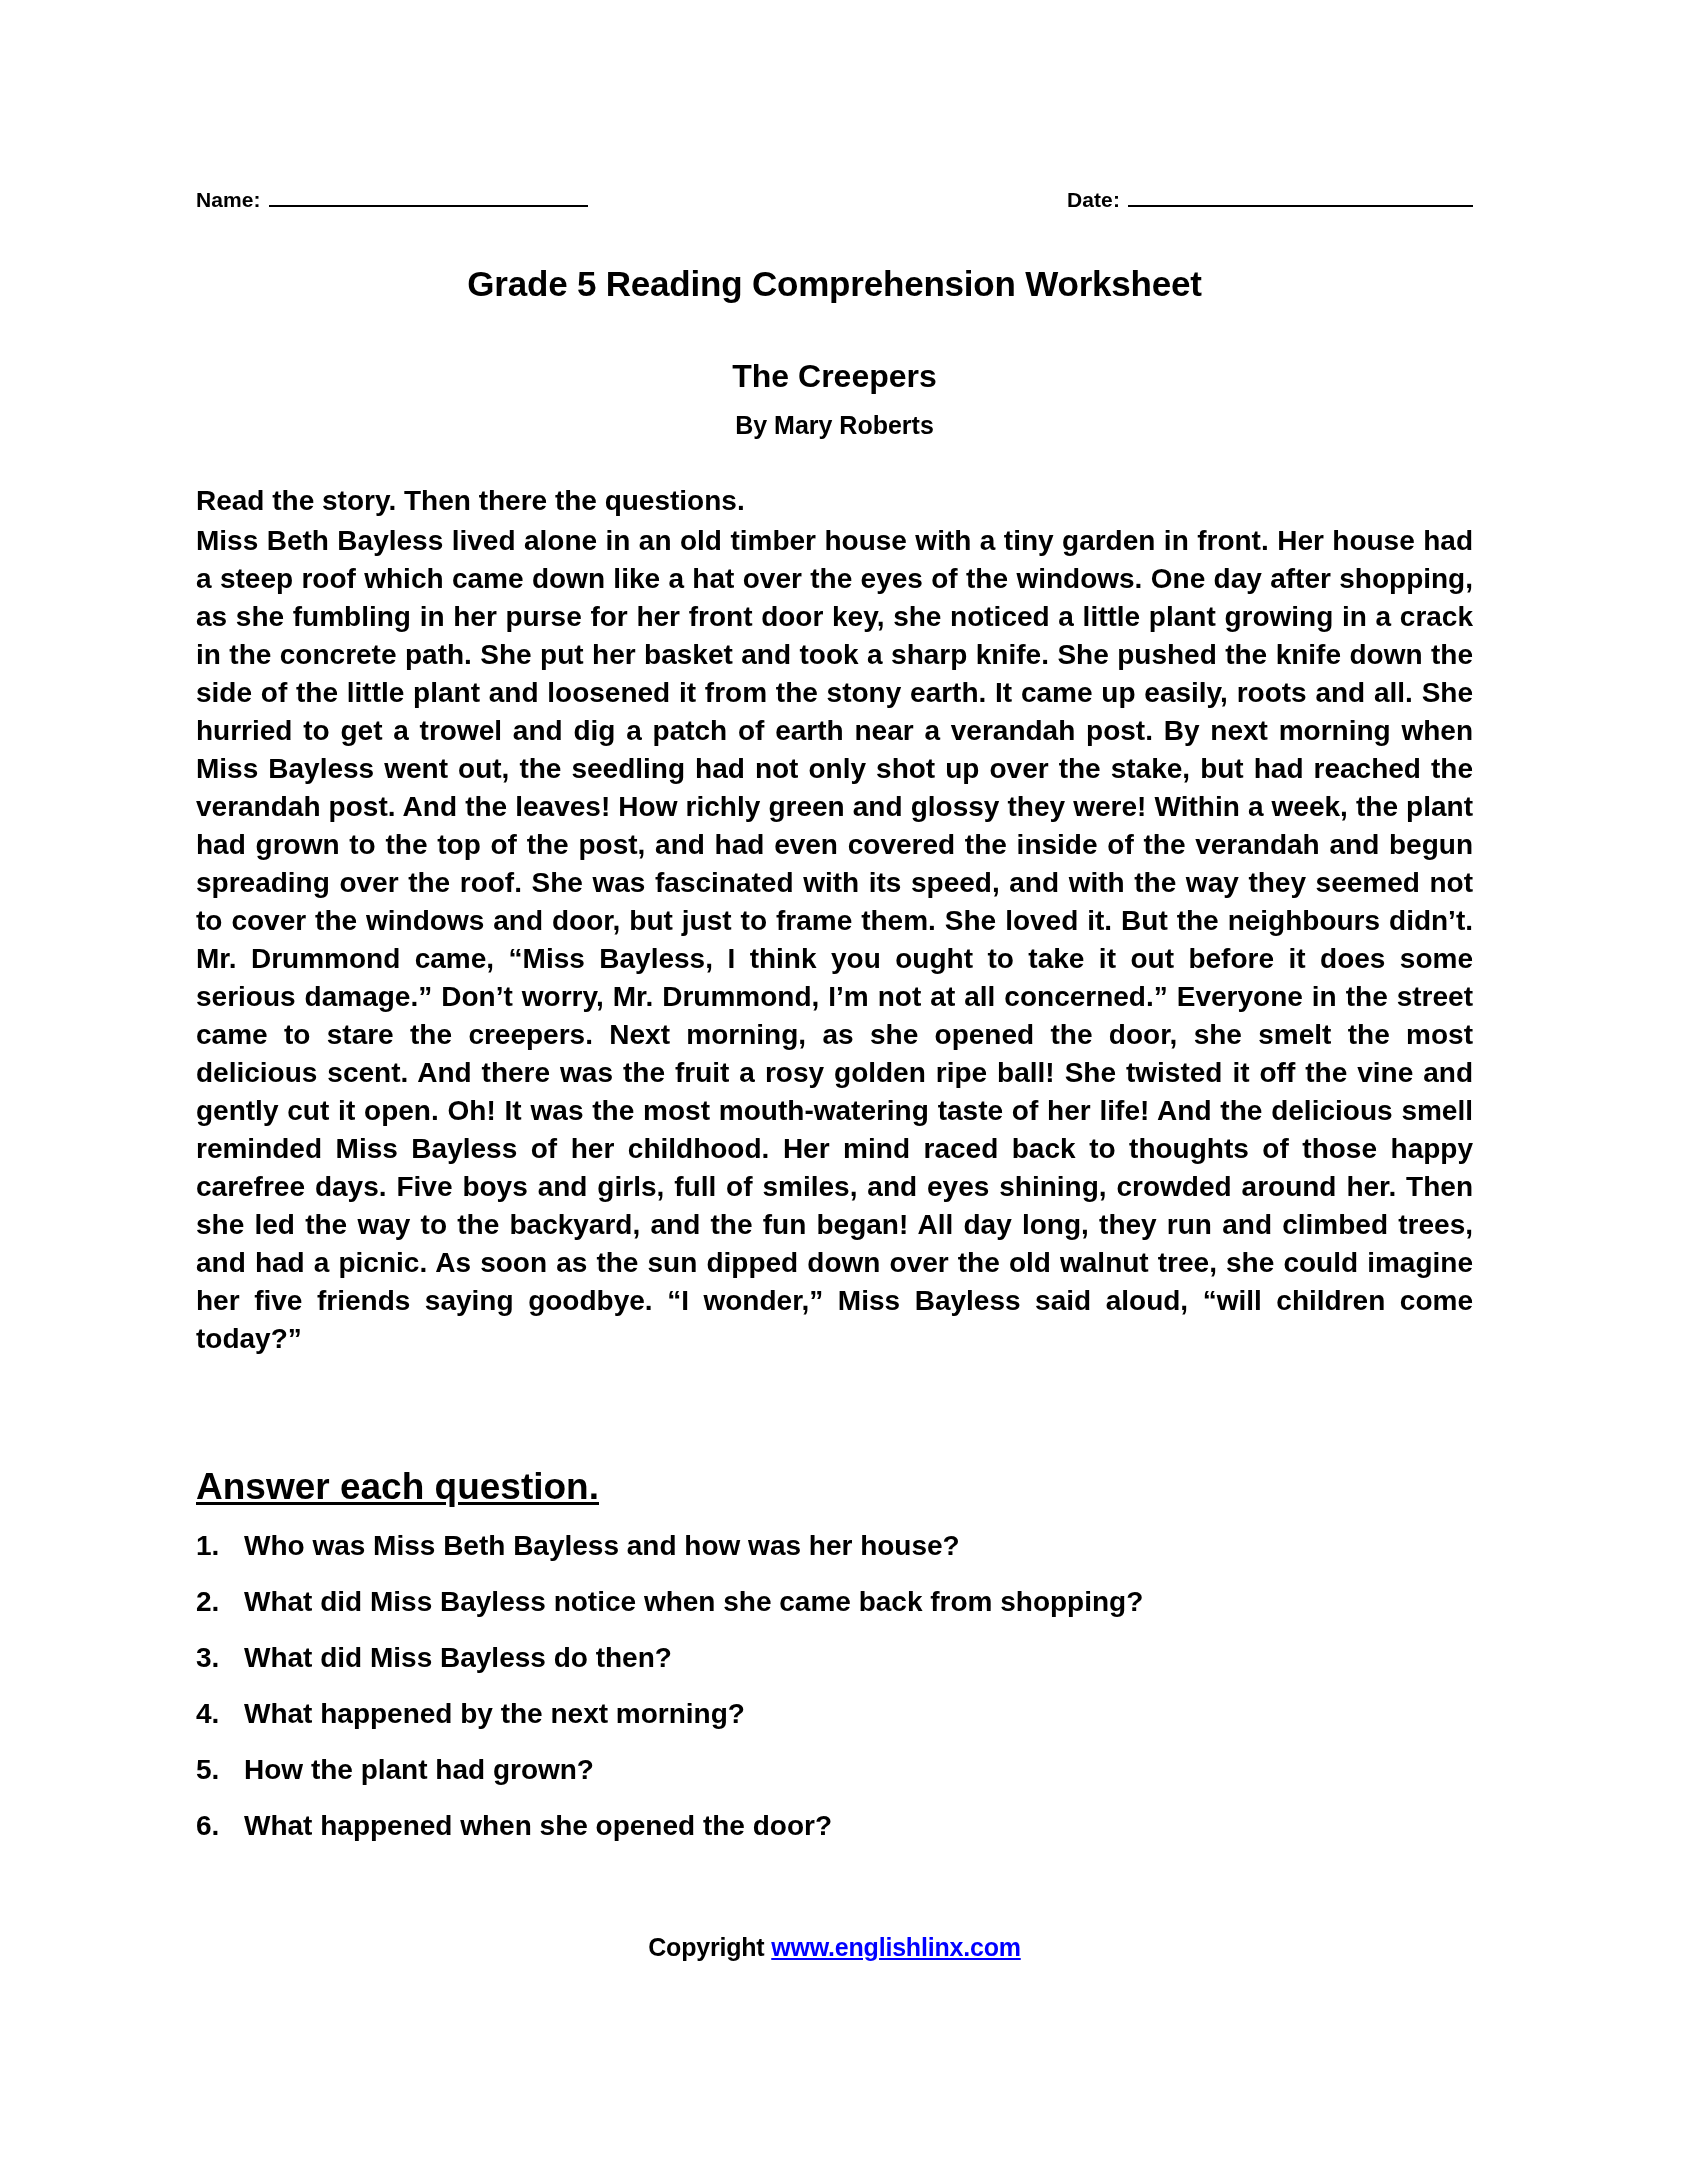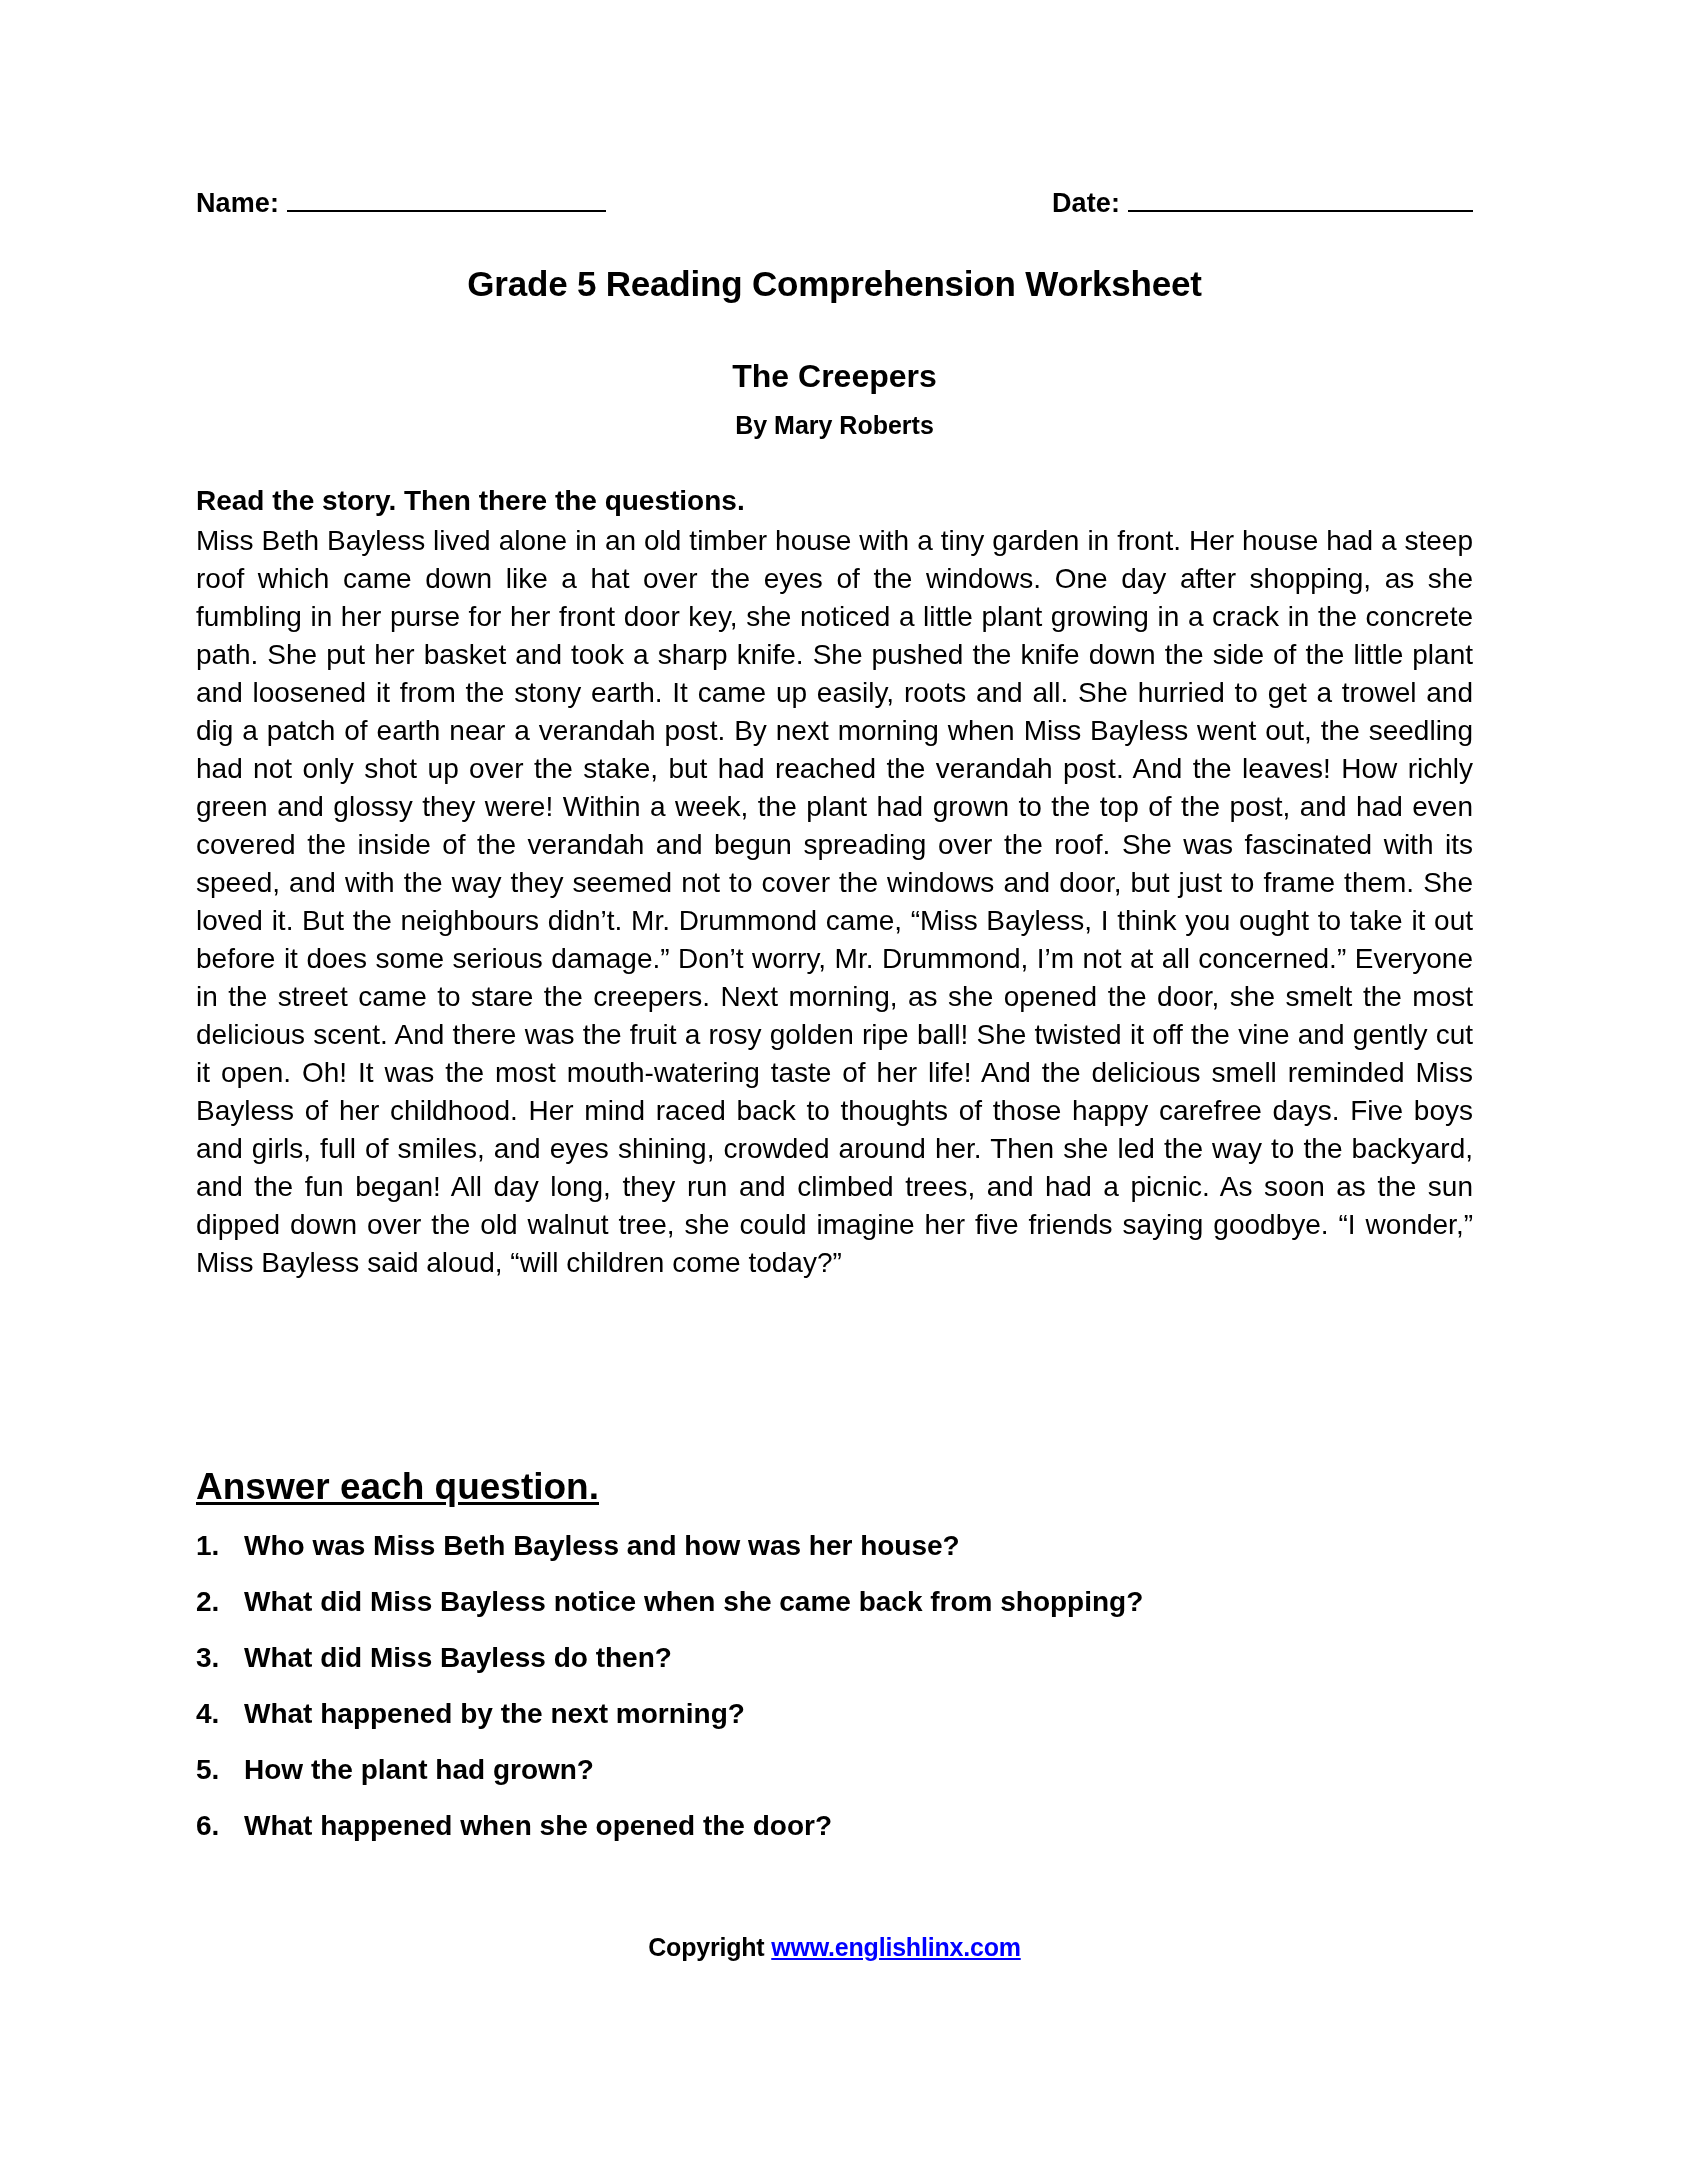--- a/index.html
+++ b/index.html
@@ -45,21 +45,21 @@
   .id-field {
     display: flex;
     align-items: baseline;
     white-space: nowrap;
   }
   .id-field.date-field {
     margin-left: auto;
   }
   .id-label {
     font-weight: bold;
-    font-size: 27px;
+    font-size: 21px;
     padding-right: 8px;
   }
   .id-rule {
     display: inline-block;
     border-bottom: 2.5px solid #000;
     height: 1px;
   }
   .rule-name { width: 319px; }
   .rule-date { width: 345px; }
 
@@ -102,21 +102,21 @@
     font-size: 28px;
     font-weight: bold;
     line-height: 38px;
   }
   .passage {
     position: absolute;
     left: 0;
     top: 522px;
     width: 1277px;
     font-size: 28px;
-    font-weight: normal;
+    font-weight: bold;
     line-height: 38px;
     text-align: justify;
     text-justify: inter-word;
     letter-spacing: 0px;
     hyphens: none;
   }
 
   
   .answer-heading {
     position: absolute;

